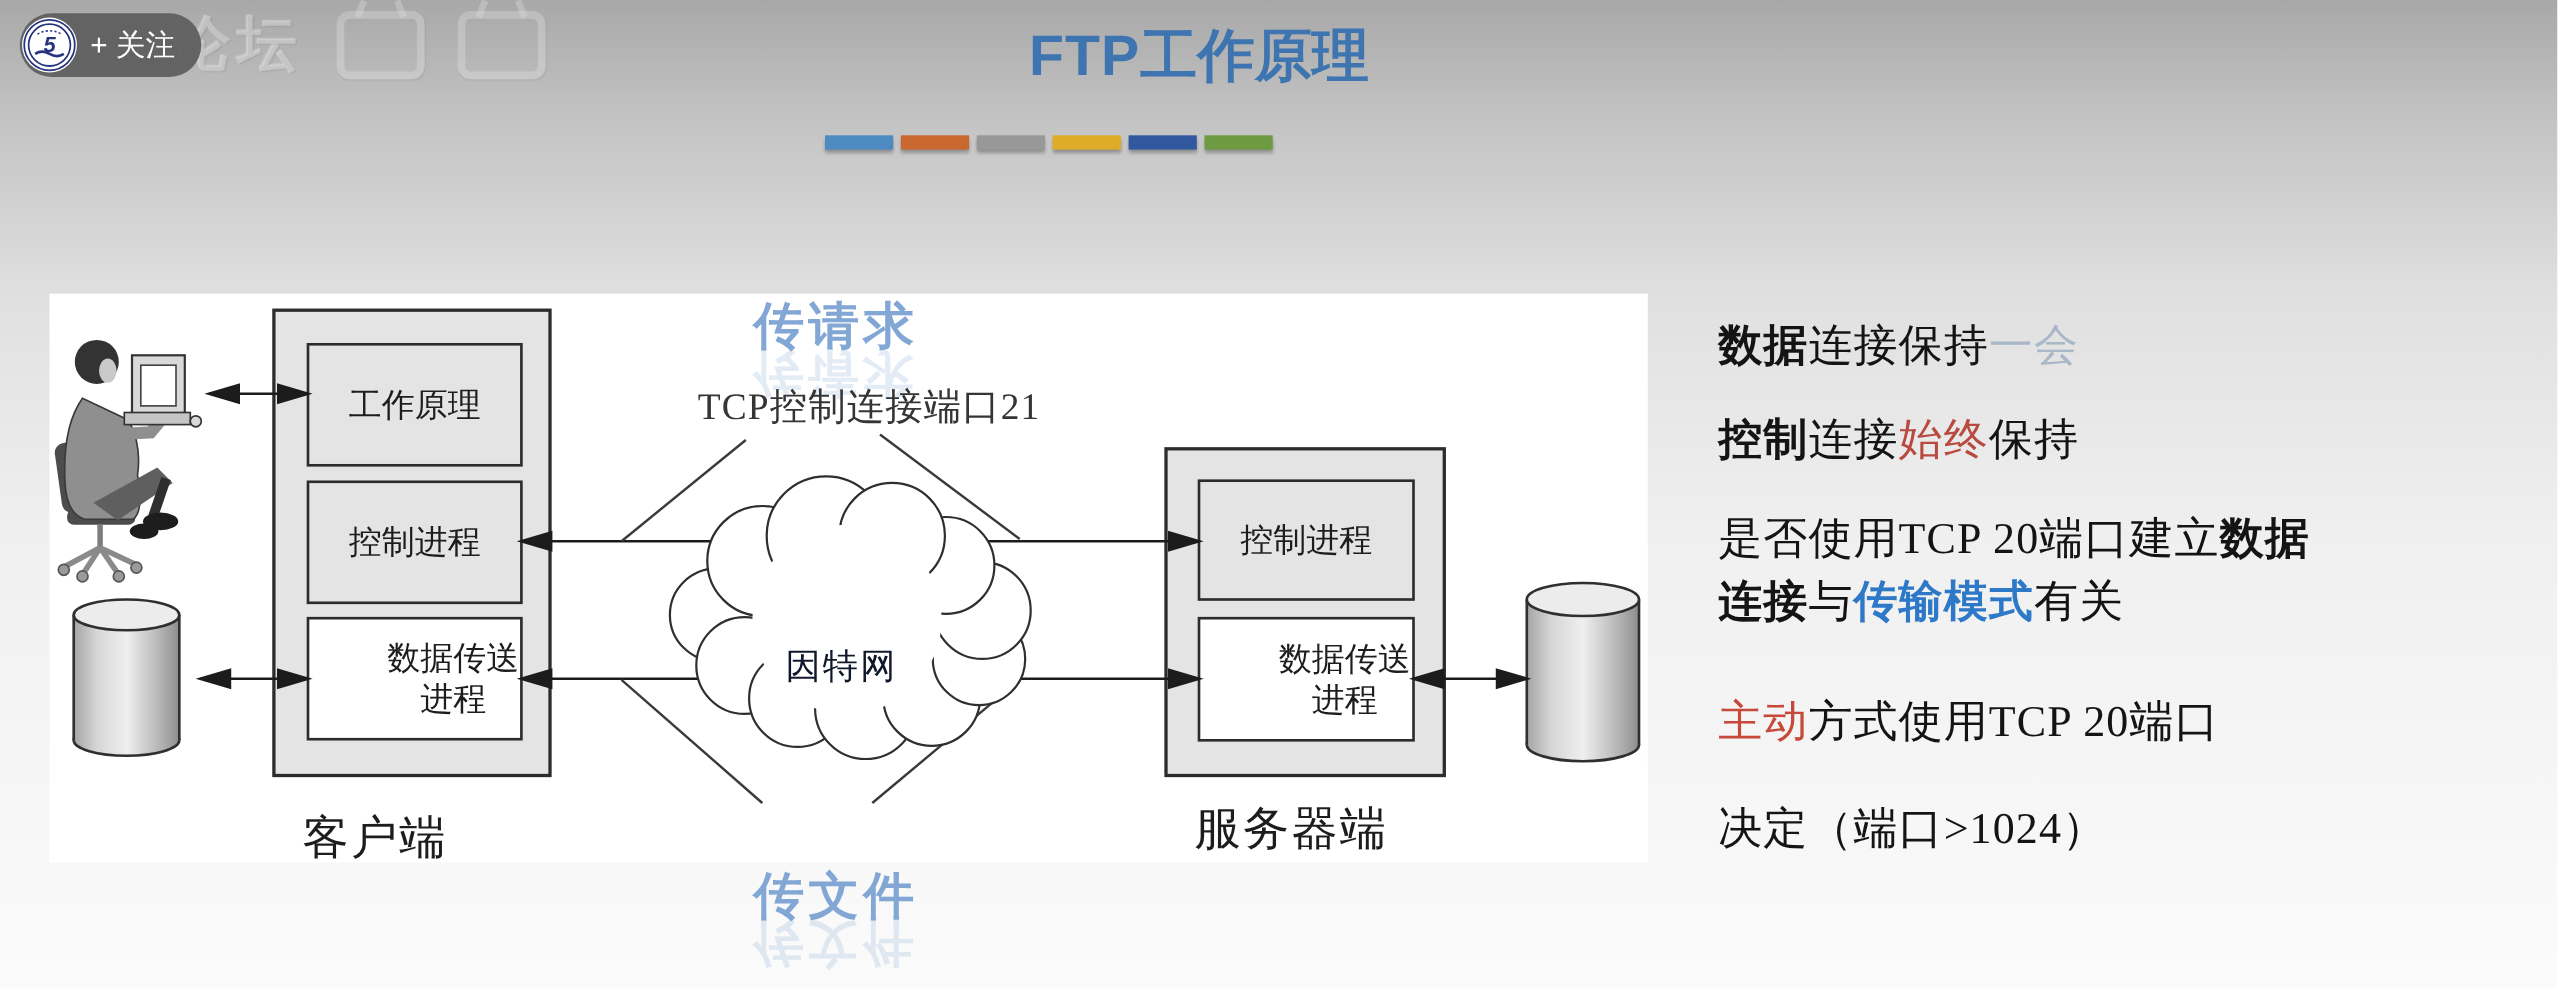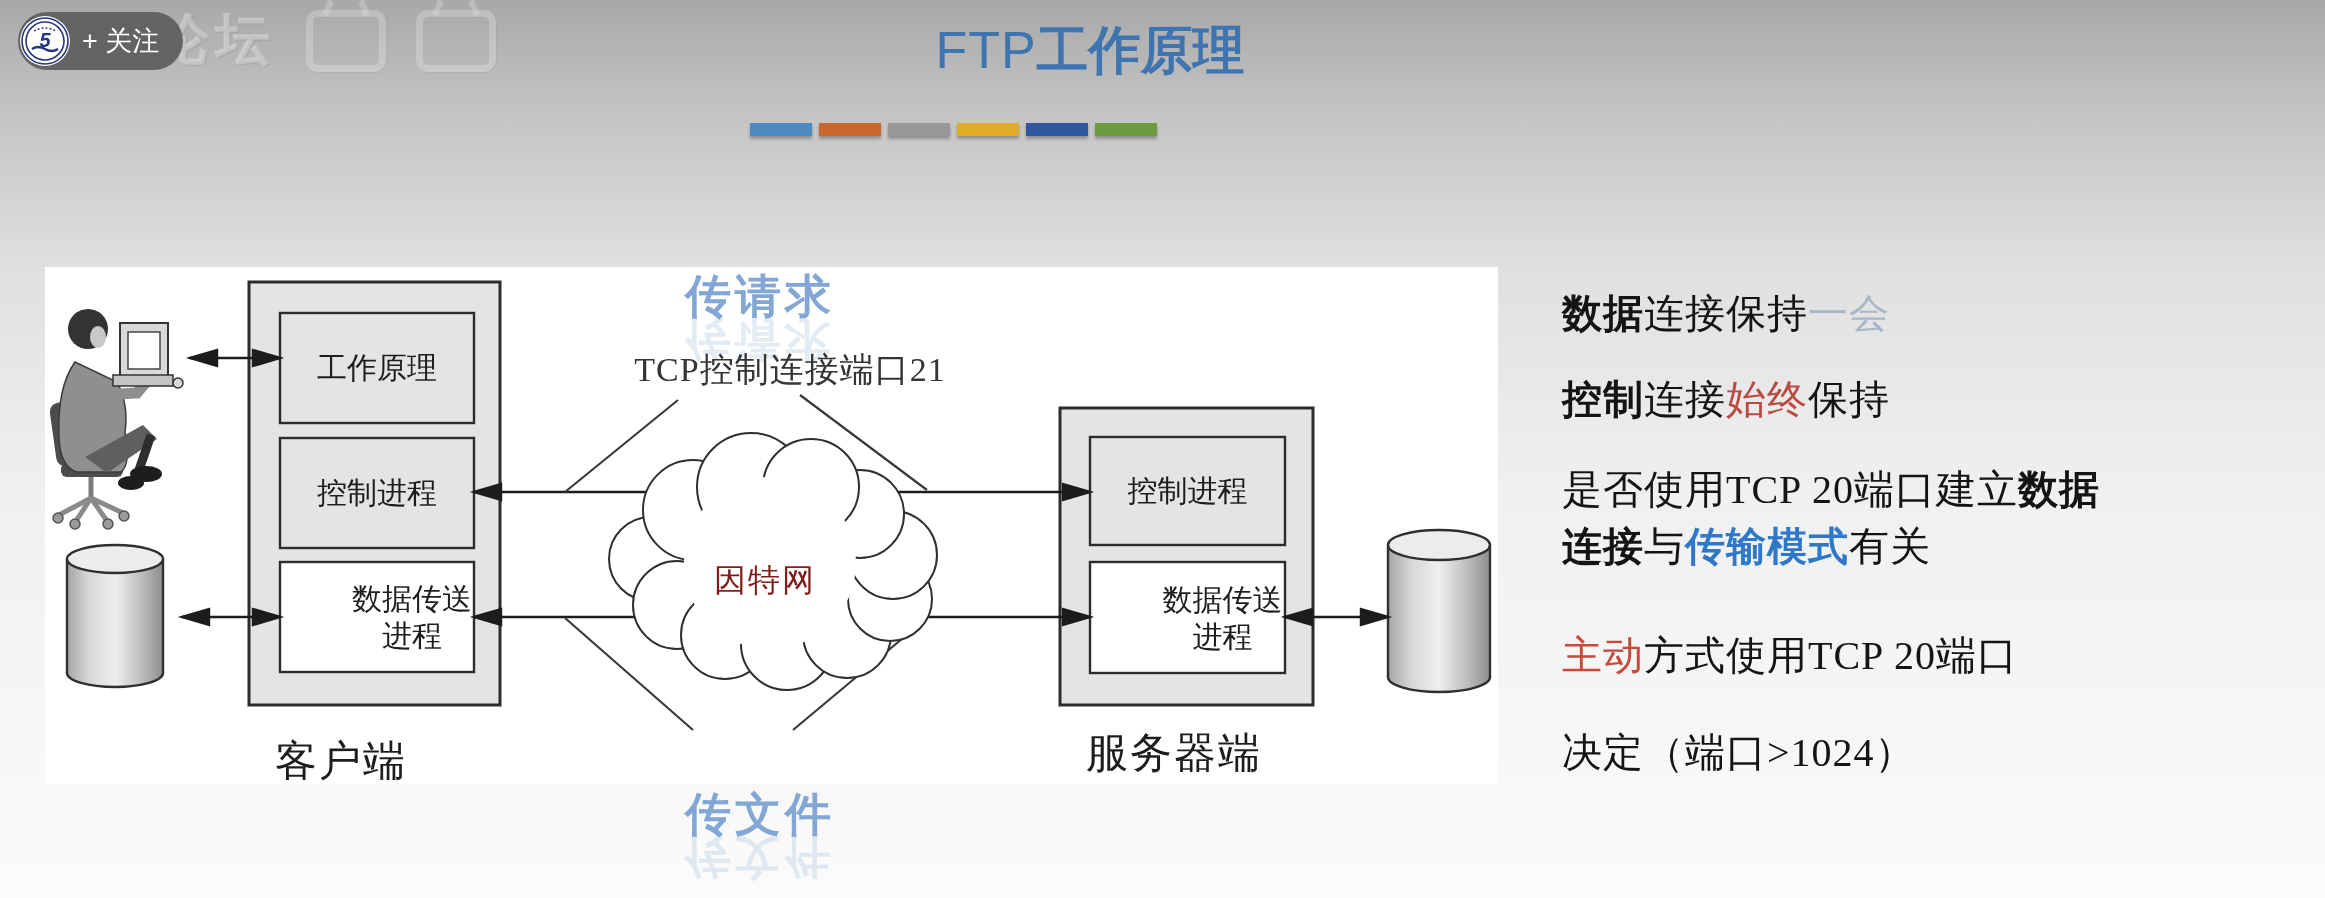--- a/index.html
+++ b/index.html
@@ -17,36 +17,36 @@
   .tv::before{left:12px;transform:rotate(22deg);}
   .tv::after{right:12px;transform:rotate(-22deg);}
 
   
   .follow{position:absolute;left:18px;top:12px;height:58px;border-radius:29px;background:rgba(95,95,95,.95);
     display:flex;align-items:center;padding-right:24px;cursor:pointer;}
   .follow-label{color:#fff;font-size:27px;font-family:Liberation Sans, sans-serif;margin-left:10px;white-space:nowrap;}
 
   
   .title{position:absolute;left:840px;top:16px;width:500px;text-align:center;color:#3E74B0;white-space:nowrap;}
-  .title .en{font-family:"Liberation Sans",sans-serif;font-weight:400;font-size:52px;letter-spacing:1px;}
+  .title .en{font-family:"Liberation Sans",sans-serif;font-weight:700;font-size:52px;letter-spacing:1px;}
   .title .zh{font-family:"Liberation Serif",serif;font-weight:700;font-size:52px;}
 
   
   .bars{position:absolute;left:750px;top:123px;display:flex;gap:7px;}
   .bar{width:62px;height:13px;box-shadow:0 3px 3px rgba(0,0,0,.28);}
 
   
   .panel{position:absolute;left:45px;top:267px;width:1453px;height:517px;background:#ffffff;}
   .panel svg{position:absolute;left:0;top:0;}
   .plabel{position:absolute;text-align:center;color:#232323;}
   .box-label{display:flex;align-items:center;justify-content:center;font-size:30px;color:#1d1d1d;}
   .box-label.two{flex-direction:column;line-height:37px;margin-left:35px;}
   .tcp-label{font-size:34px;color:#353535;letter-spacing:1px;white-space:nowrap;}
   .caption{font-size:42px;color:#1d1d1d;letter-spacing:2px;}
-  .cloud-label{font-size:32px;color:#7f1d1d;letter-spacing:2px;}
+  .cloud-label{font-size:32px;color:#0f172a;letter-spacing:2px;margin-top:25px;}
 
   
   .flow{position:absolute;text-align:center;font-weight:700;font-size:46px;color:#82A7D5;letter-spacing:4px;line-height:1.05;}
   .flow .mirror{transform:scaleY(-1);opacity:.22;filter:blur(.6px);margin-top:-6px;}
 
   
   .notes{position:absolute;left:1562px;top:285px;width:740px;}
   .note{font-size:40px;line-height:57px;color:#141414;letter-spacing:1px;}
   .note:nth-child(1){margin-bottom:29px;}
   .note:nth-child(2){margin-bottom:33px;}

